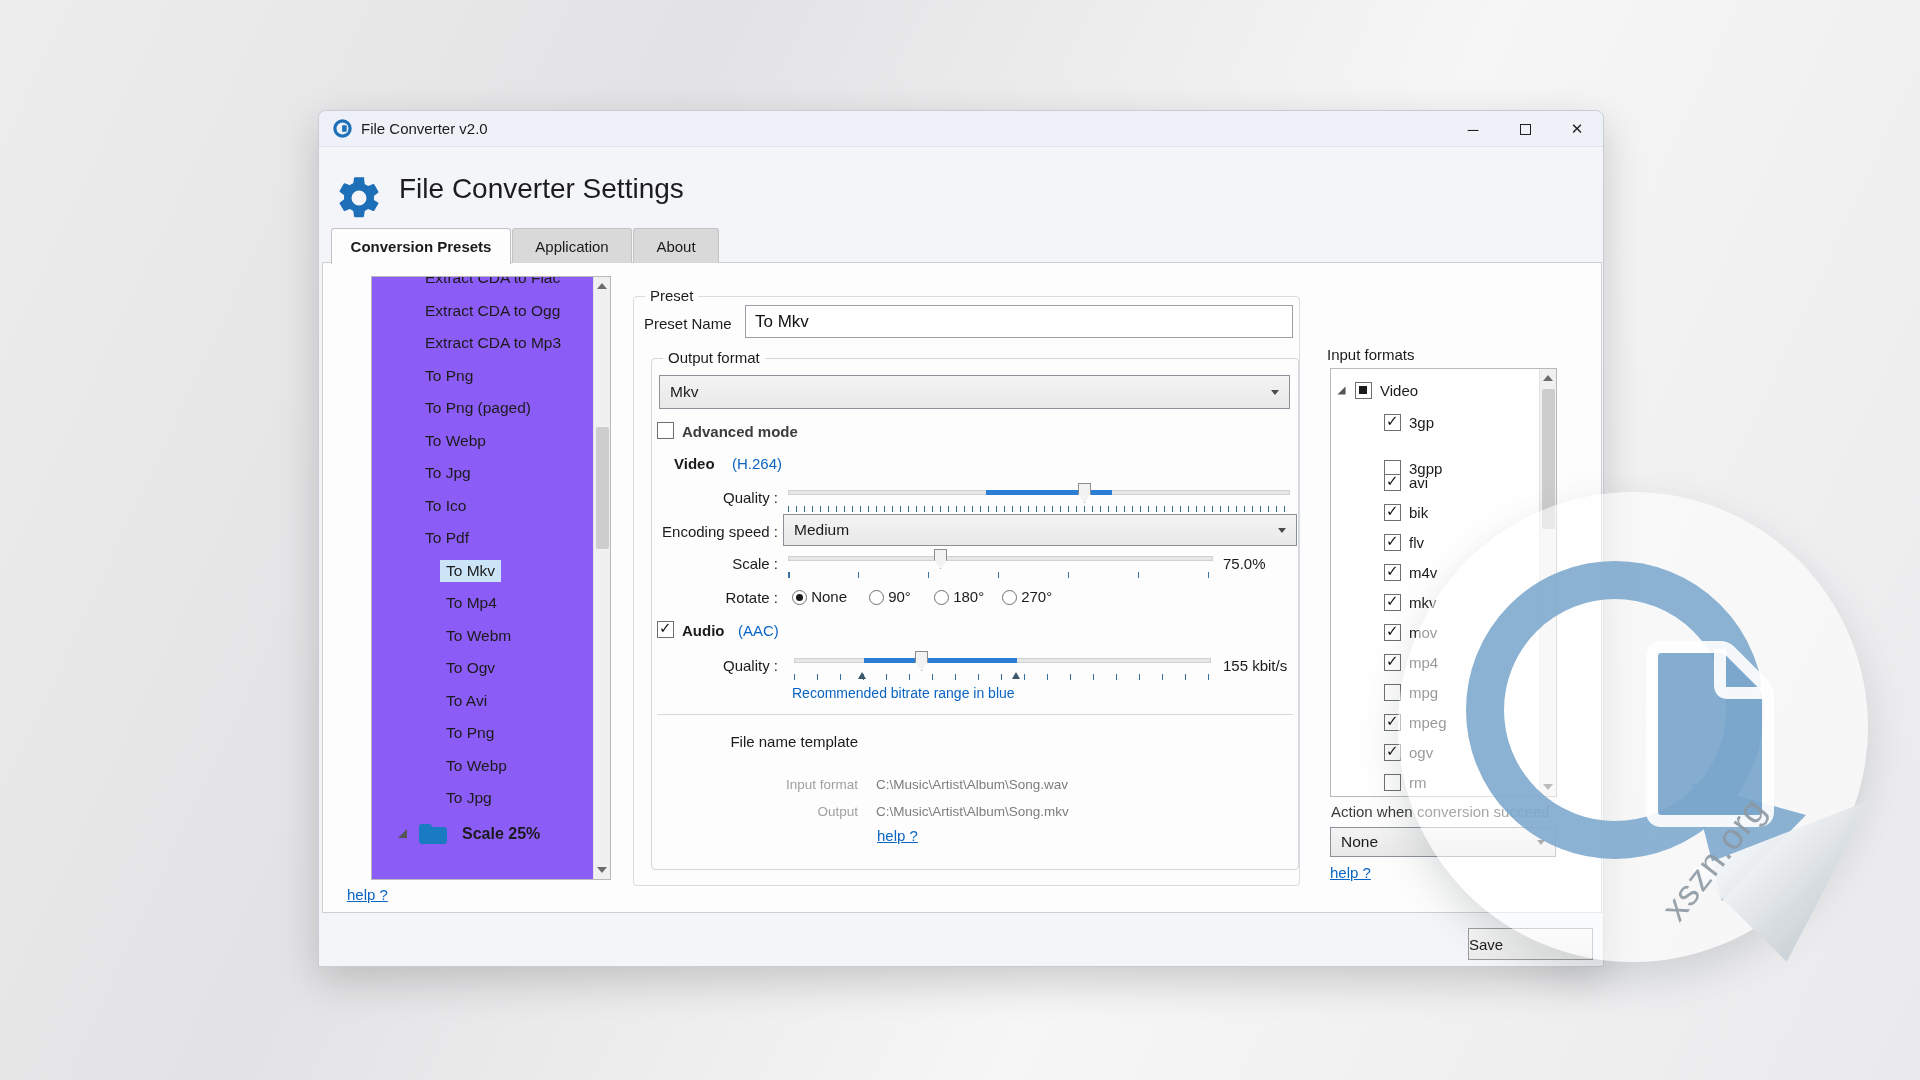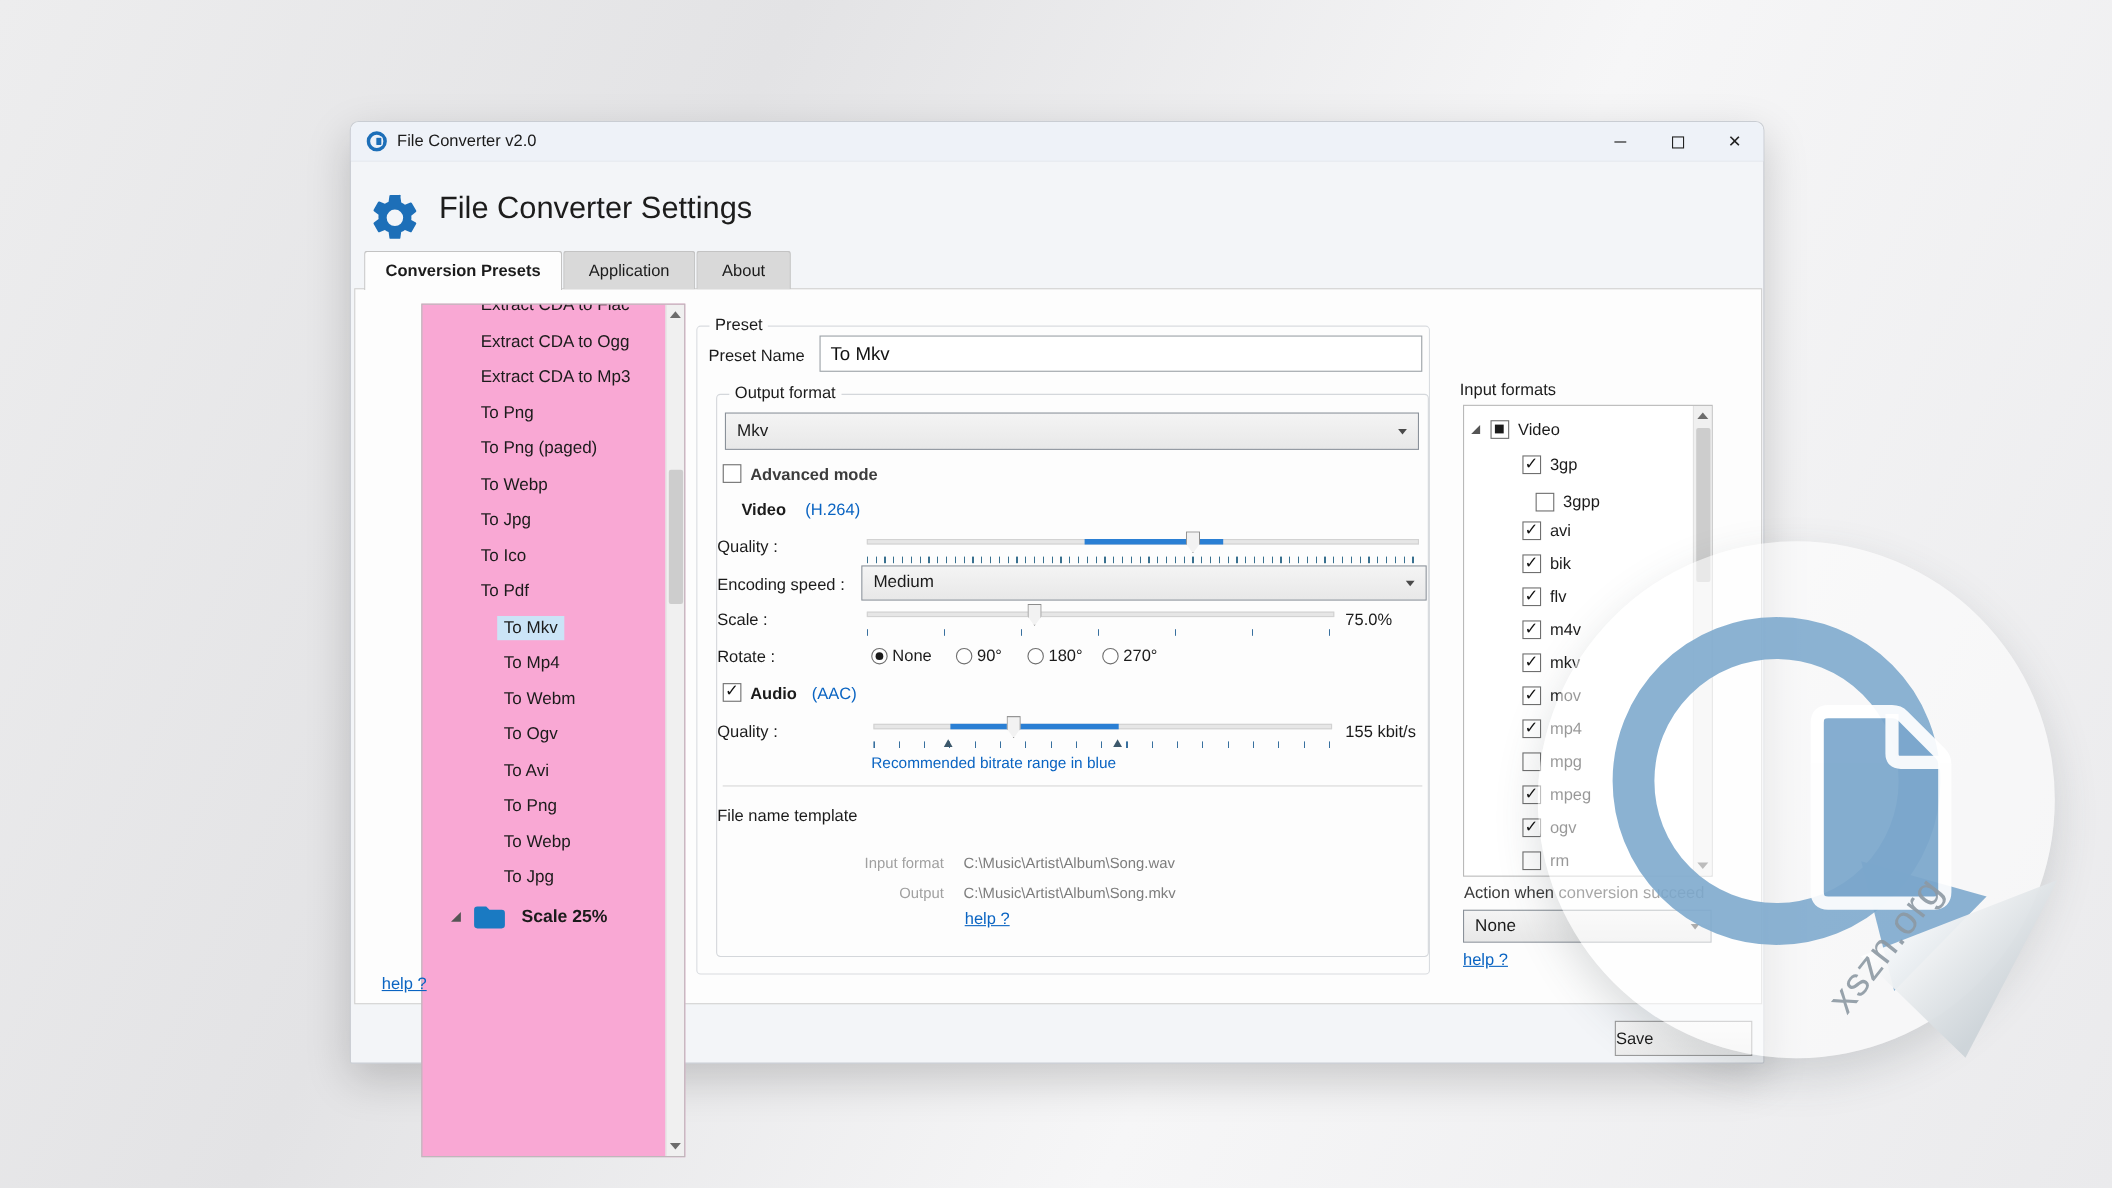--- a/index.html
+++ b/index.html
@@ -28,22 +28,22 @@
   
   .tab { position:absolute; top:117px; height:35px; display:flex; align-items:center;
     justify-content:center; font-size:15px; border:1px solid #c3c3c3; border-bottom:none;
     background:#d9d9d9; border-radius:3px 3px 0 0; z-index:3; }
   .tab.active { background:#fdfdfd; font-weight:bold; height:36px; }
 
   .content { position:absolute; left:3px; top:151px; width:1280px; height:651px;
     background:#fdfdfd; border:1px solid #cfcfcf; z-index:2; }
 
   
-  .plist { position:absolute; left:60px; top:13px; width:240px; height:776px;
-    background:#f9a8d4; border:1px solid #b9b9b9; overflow:hidden; }
+  .plist { position:absolute; left:48px; top:13px; width:240px; height:604px;
+    background:#8b5cf6; border:1px solid #b9b9b9; overflow:hidden; }
   .plist-inner { position:absolute; left:0; top:-15px; width:222px; }
   .prow { height:32.5px; display:flex; align-items:center; font-size:15.5px; }
   .prow .lbl { padding:2px 6px; white-space:nowrap; }
   .prow.item .lbl { margin-left:47px; }
   .prow.child .lbl { margin-left:68px; }
   .prow.child .lbl.selected { background:#cbe4f7; }
   .prow.folder { height:38px; font-weight:bold; font-size:16px; }
   .expander { width:0; height:0; border-left:9px solid transparent;
     border-bottom:9px solid #555; margin-left:26px; }
   .foldericon { width:30px; height:22px; margin-left:11px; }
@@ -58,21 +58,21 @@
   .vthumb { position:absolute; left:2px; width:13px; background:#cdcdcd; border-radius:2px; }
 
   .helplink { color:#0a64c2; text-decoration:underline; font-size:15px; cursor:pointer; }
 
   
   .group { position:absolute; border:1px solid #d9dce0; border-radius:4px; }
   .grouplabel { position:absolute; top:-10px; left:11px; background:#fdfdfd;
     padding:0 5px; font-size:15px; color:#1b1b1b; }
 
   .field-label { position:absolute; font-size:15px; color:#1b1b1b; white-space:nowrap; }
-  .right-label { text-align:left; }
+  .right-label { text-align:right; }
   .tinput { position:absolute; border:1px solid #9aa0a6; background:#fff;
     font-family:inherit; font-size:17px; padding:0 9px; color:#111; }
   .combo { position:absolute; background:linear-gradient(#f4f4f4,#e8e8e8);
     border:1px solid #8a9199; display:flex; align-items:center; font-size:15.5px;
     padding-left:10px; }
   .combo .chev { position:absolute; right:10px; top:50%; margin-top:-2px; width:0; height:0;
     border-left:4.5px solid transparent; border-right:4.5px solid transparent;
     border-top:5.5px solid #4a4a4a; }
 
   .checkbox { position:absolute; width:17px; height:17px; background:#fff;
@@ -320,21 +320,21 @@
       <div class="ftree">
         <div class="frow" style="left:6px;top:6px;">
           <span class="expander" style="margin-left:0;margin-right:9px;transform:scale(.9);"></span>
           <span class="cb mixed"></span>
           <span>Video</span>
         </div>
         <div class="frow" style="left:53px;top:38px;">
             <span class="cb checked"></span>
             <span>3gp</span>
           </div>
-        <div class="frow" style="left:53px;top:72px;margin-left:12px;">
+        <div class="frow" style="left:53px;top:84px;">
             <span class="cb"></span>
             <span>3gpp</span>
           </div>
         <div class="frow" style="left:53px;top:98px;">
             <span class="cb checked"></span>
             <span>avi</span>
           </div>
         <div class="frow" style="left:53px;top:128px;">
             <span class="cb checked"></span>
             <span>bik</span>

